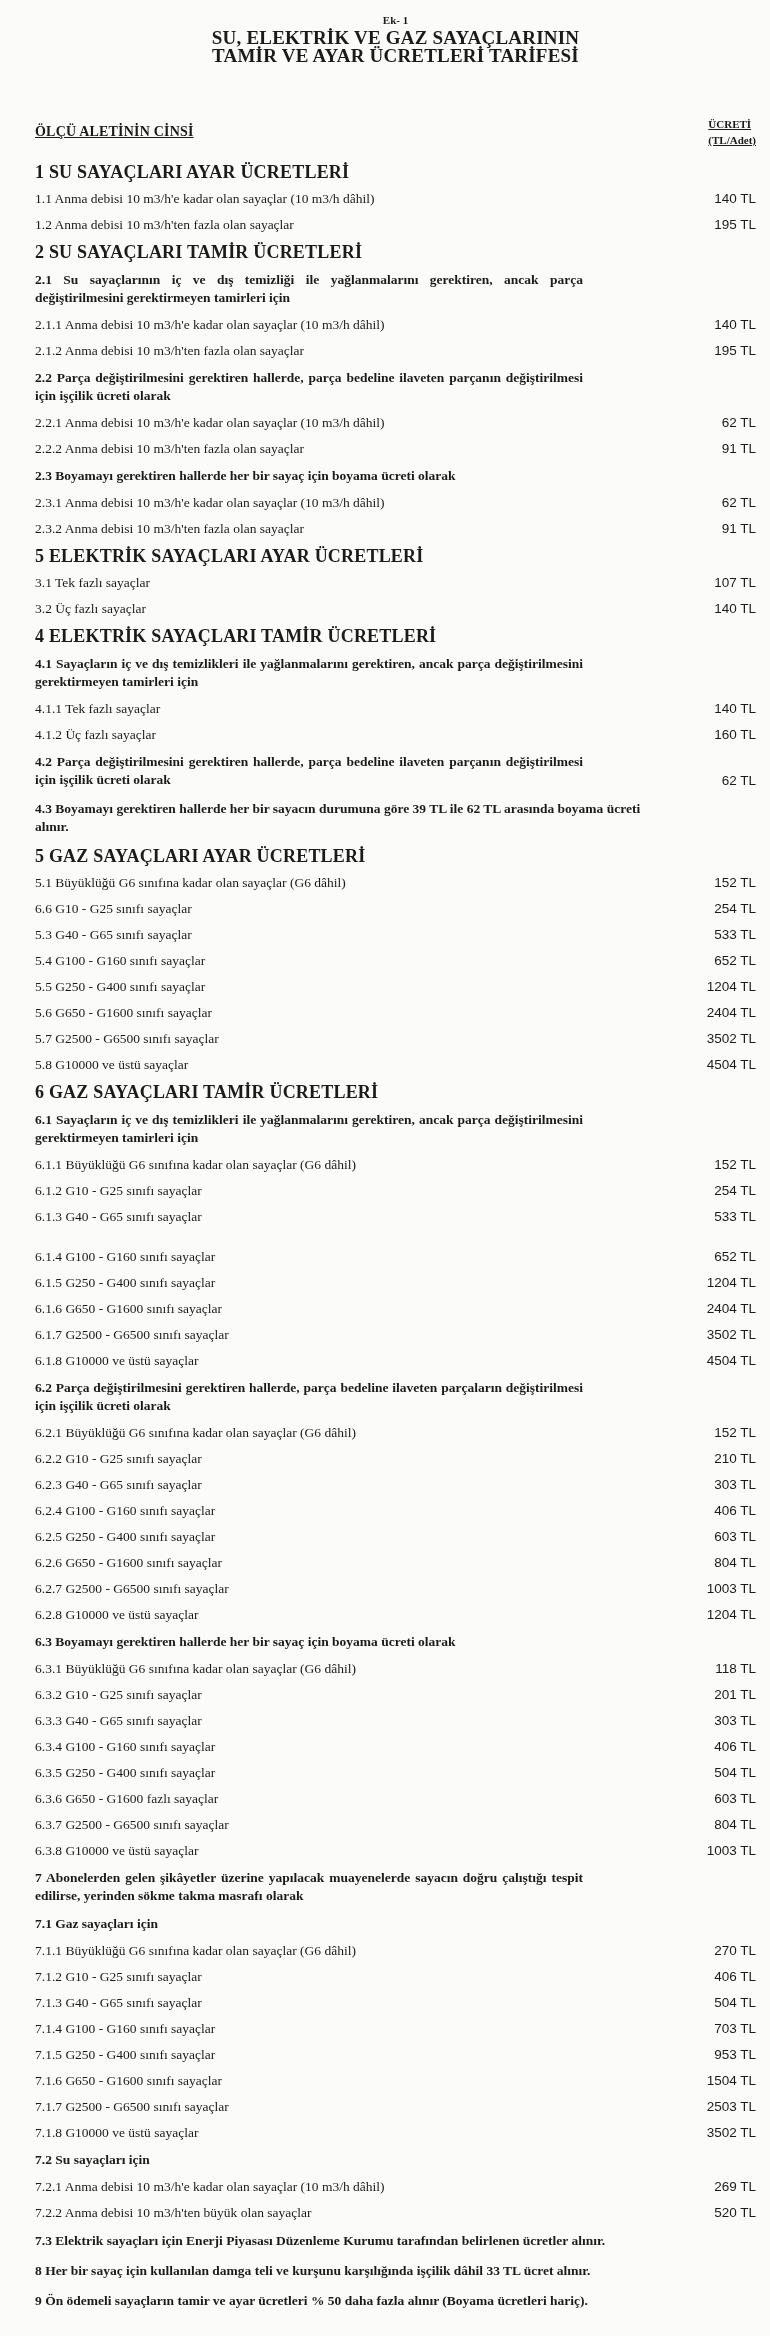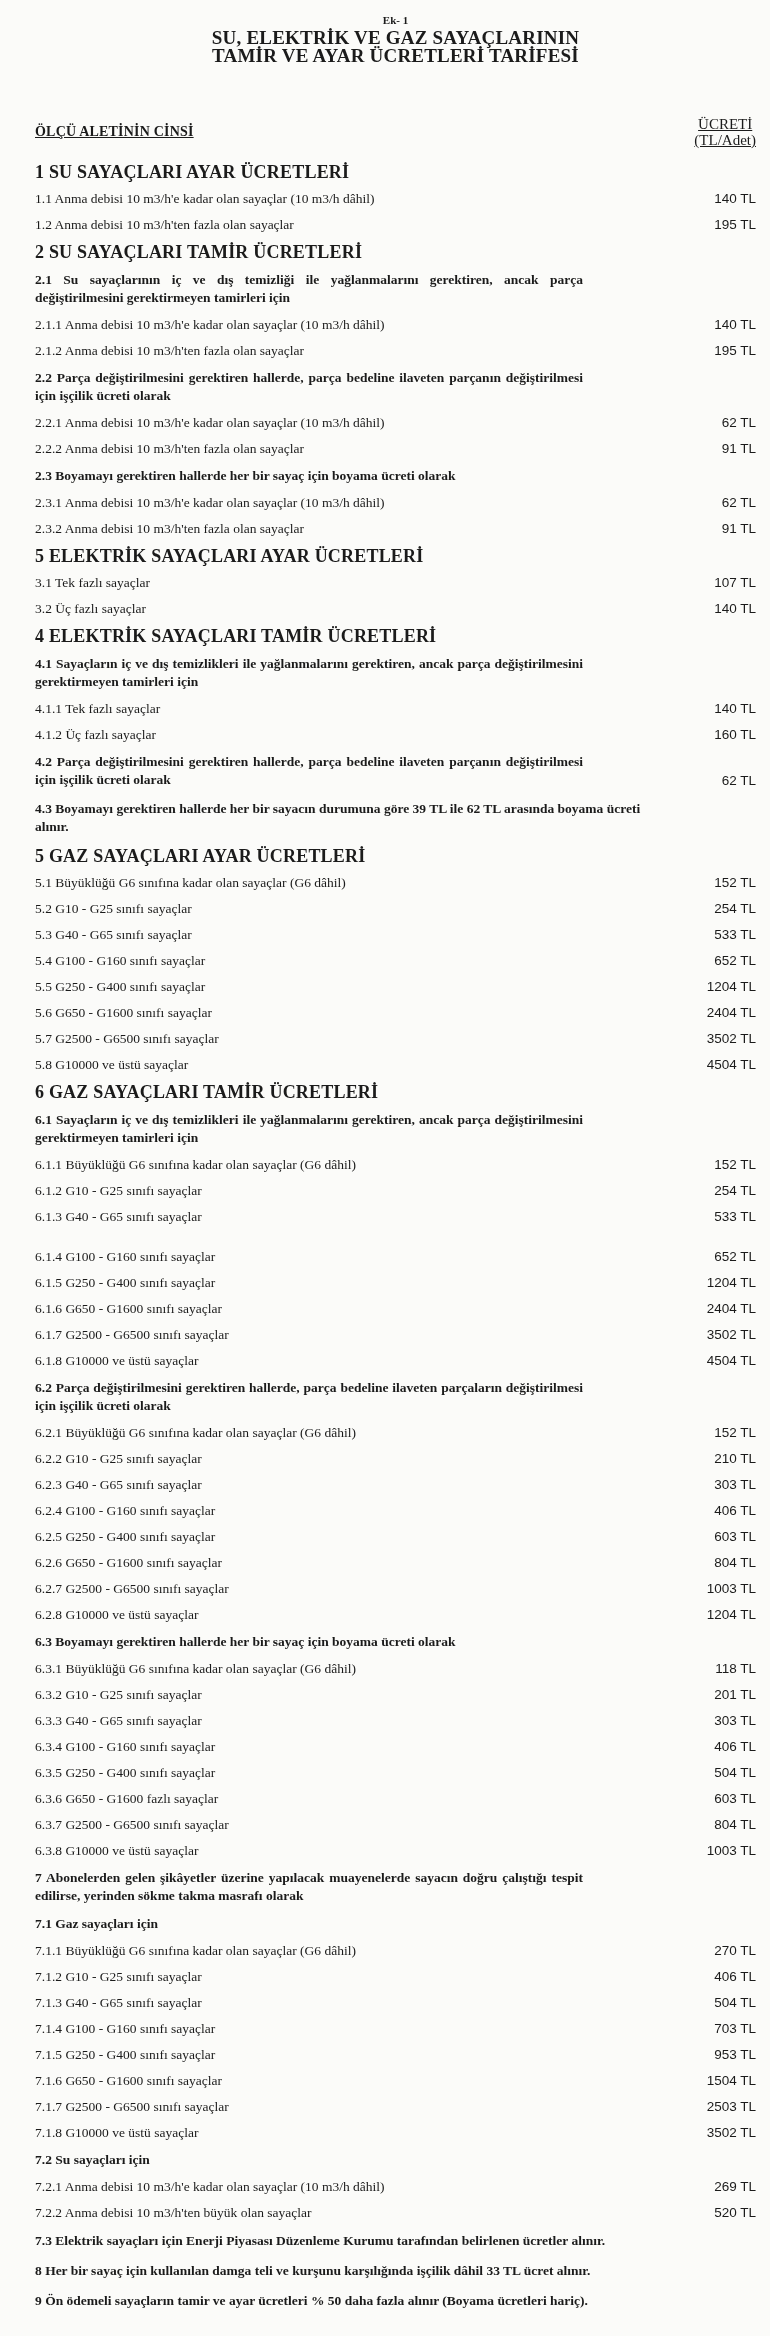--- a/index.html
+++ b/index.html
@@ -11,21 +11,21 @@
     -webkit-font-smoothing:antialiased;
   }
   .doc{box-sizing:border-box;width:770px;min-height:2336px;padding:10px 14px 24px 35px;}
   
   .doc-header{text-align:center;margin:0 auto;padding-top:2px;}
   .annex{font-weight:bold;font-size:11px;line-height:17px;}
   .title-line{font-weight:bold;font-size:19px;line-height:17.5px;letter-spacing:.2px;}
   
   .colhead{display:flex;justify-content:space-between;align-items:flex-start;margin-top:52px;margin-bottom:10px;}
   .colhead-left{font-weight:bold;font-size:14px;text-decoration:underline;padding-top:8px;letter-spacing:.2px;}
-  .colhead-right{text-align:center;font-weight:normal;font-size:15px;line-height:16px;}
+  .colhead-right{text-align:left;font-weight:bold;font-size:11px;line-height:16px;}
   .colhead-right .u{text-decoration:underline;display:block;}
   
   .rows{display:block;}
   .row{display:flex;justify-content:space-between;align-items:flex-start;padding:5px 0;}
   .desc{flex:1 1 auto;font-size:13.5px;line-height:16px;padding-right:20px;}
   .price{flex:0 0 88px;text-align:right;font-family:"Liberation Sans", sans-serif;font-size:13.5px;line-height:16px;white-space:nowrap;}
   .row--section{padding:6px 0;}
   .row--section .desc{font-weight:bold;font-size:18px;letter-spacing:.2px;}
   .row--sub{padding:5px 0;}
   .row--sub .desc{font-weight:bold;max-width:548px;line-height:18px;text-align:justify;}
@@ -144,21 +144,21 @@
   </div>
       <div class="row row--section">
     <div class="desc">5 GAZ SAYAÇLARI AYAR ÜCRETLERİ</div>
     <div class="price"></div>
   </div>
       <div class="row row--item">
     <div class="desc">5.1 Büyüklüğü G6 sınıfına kadar olan sayaçlar (G6 dâhil)</div>
     <div class="price">152 TL</div>
   </div>
       <div class="row row--item">
-    <div class="desc">5.2 G10 - G25 sınıfı sayaçlar</div>
+    <div class="desc">6.6 G10 - G25 sınıfı sayaçlar</div>
     <div class="price">254 TL</div>
   </div>
       <div class="row row--item">
     <div class="desc">5.3 G40 - G65 sınıfı sayaçlar</div>
     <div class="price">533 TL</div>
   </div>
       <div class="row row--item">
     <div class="desc">5.4 G100 - G160 sınıfı sayaçlar</div>
     <div class="price">652 TL</div>
   </div>

